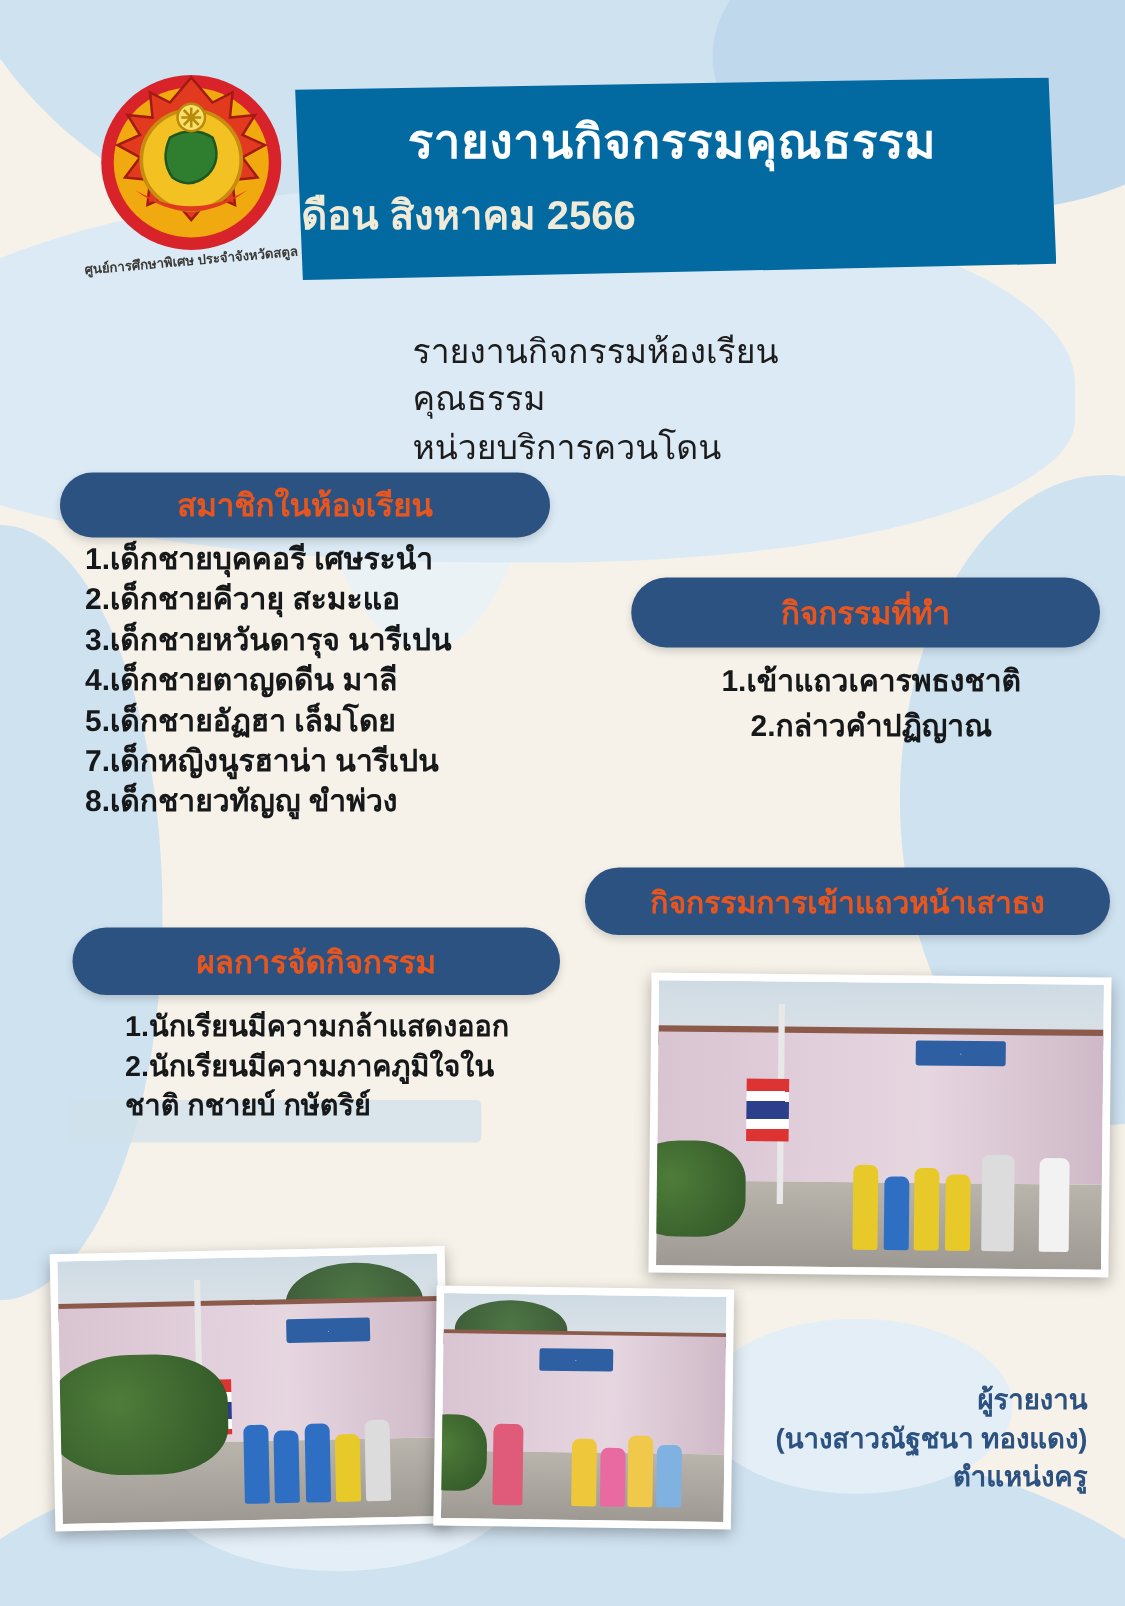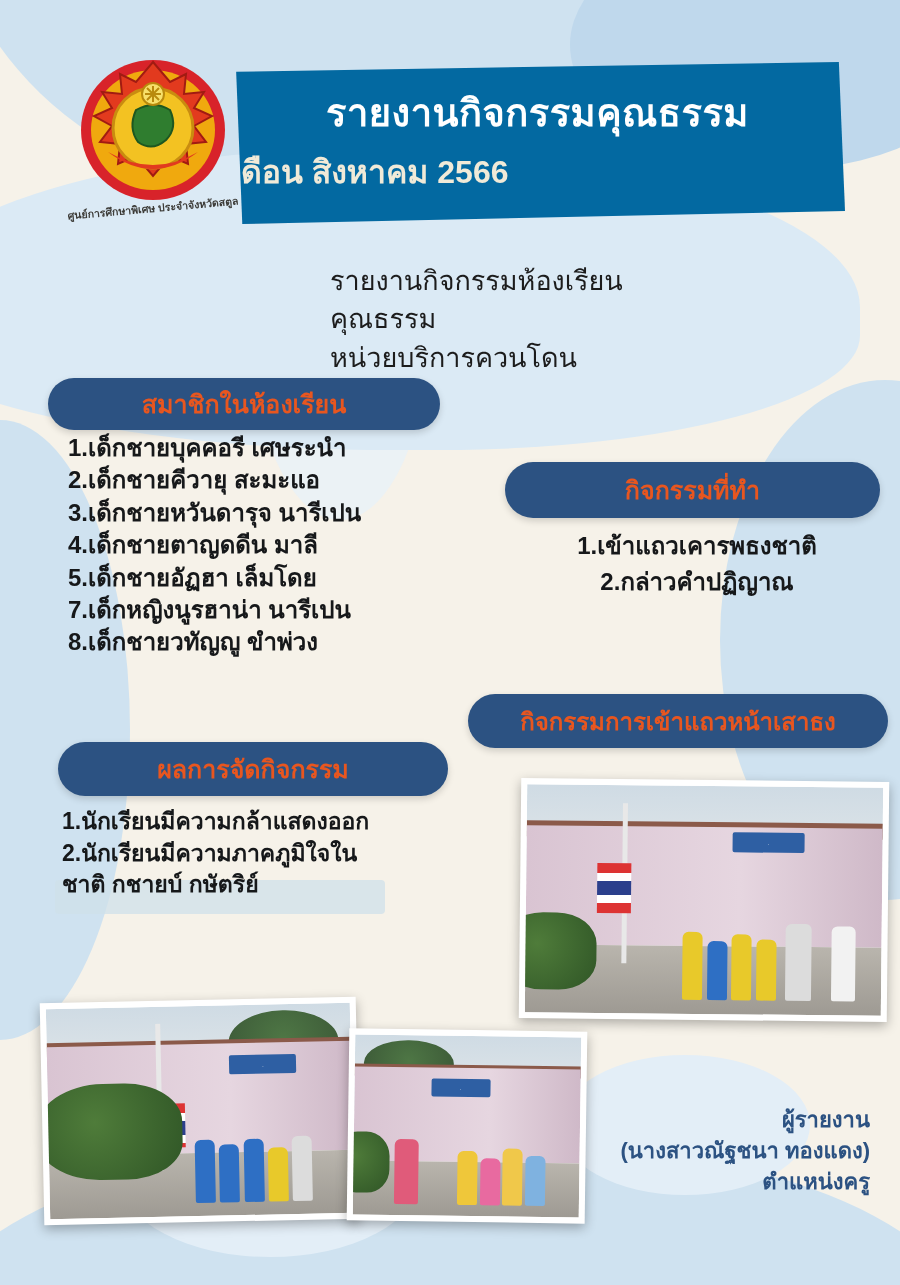--- a/index.html
+++ b/index.html
@@ -110,21 +110,21 @@
   .pole { position: absolute; width: 5px; top: 8%; bottom: 22%; background: #e8e8e8; }
   .flag { position:absolute; width: 34px; height: 50px; background: repeating-linear-gradient(#d33,#d33 10px,#fff 10px,#fff 18px,#2b3f8c 18px,#2b3f8c 32px,#fff 32px,#fff 40px,#d33 40px,#d33 50px); }
   .person { position: absolute; bottom: 6%; width: 20px; border-radius: 6px 6px 2px 2px; }
   .sign { position:absolute; background:#2e5fa3; color:#fff; font-size:5px; display:flex; align-items:center; justify-content:center; text-align:center; border-radius:2px; }
 
   
   .brush {
     position: absolute; left: 55px; top: 880px; width: 330px; height: 34px;
     background: #cfe0ea; opacity: .75; border-radius: 4px; z-index: 0;
   }
-  .z1 { position: relative; z-index: 2; }
+  .z1 { position: relative; z-index: 2; margin-left: 38px; }
 </style>
 </head>
 <body>
 
 <div id="poster">
 
   <div class="bg-layer">
     <div class="blob b1"></div>
     <div class="blob b2"></div>
     <div class="blob b9"></div>

